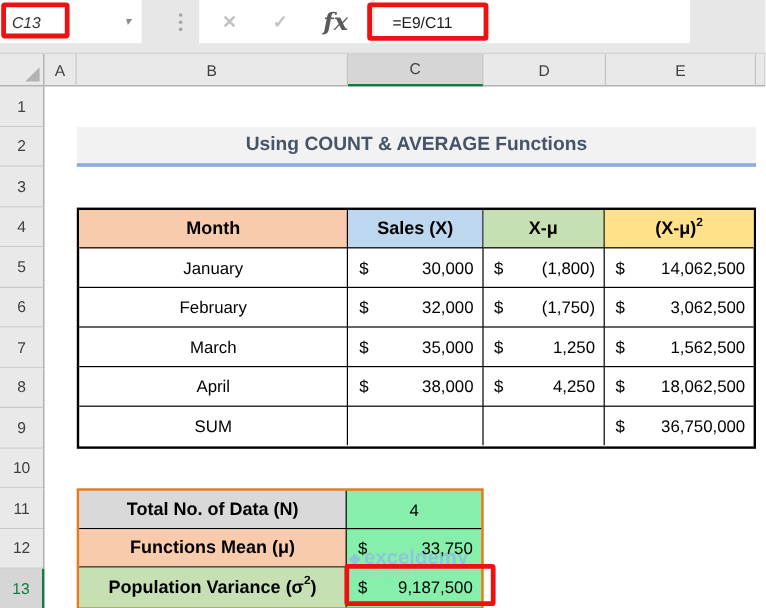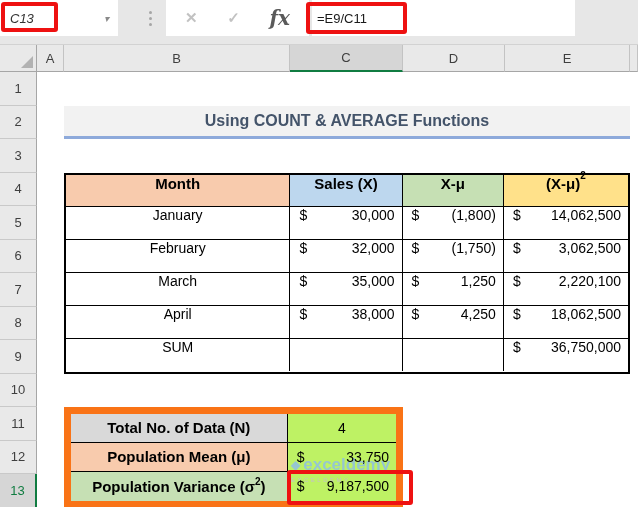--- a/index.html
+++ b/index.html
@@ -20,21 +20,21 @@
   #namebox .arrow { color: #8A8A8A; font-size: 10px; }
   #handle { position: absolute; left: 137px; top: 7px; width: 26px; height: 22px;
     display: flex; flex-direction: column; align-items: center; justify-content: center; gap: 3px; }
   .dot { width: 3px; height: 3px; border-radius: 50%; background: #A6A6A6; }
   #fxpanel { left: 166px; width: 143px; display: flex; align-items: center;
     justify-content: space-between; padding: 0 19px; }
   #fxpanel .dis { color: #C2C2C2; font-size: 15px; font-weight: 700; }
   #fxpanel .fx { color: #5A5A5A; font-size: 20px; font-style: italic;
     font-family: "DejaVu Serif", serif; font-weight: 700; }
   #formulabox { left: 312px; width: 263px; display: flex; align-items: center;
-    padding-left: 5px; font-size: 13px; color: #1A1A1A; }
+    padding-left: 15px; font-size: 13px; color: #1A1A1A; }
 
   .redbox { position: absolute; border: 4px solid #EE1111; border-radius: 3px; z-index: 6; }
   #red-name    { left: 1px;  top: 2px;  width: 57px;  height: 30px; }
   #red-formula { left: 306px; top: 2px; width: 101px; height: 32px; }
   #red-c13     { left: 287px; top: 470px; width: 126px; height: 35px; }
 
   
   #sheet {
     position: absolute; top: 45px; left: 0; width: 638px; height: 462px;
     overflow: hidden; background: #fff; display: grid;
@@ -57,33 +57,33 @@
   
   #title { grid-column: 3 / 7; grid-row: 3; background: #F2F2F2;
     border-bottom: 3px solid #8EAADB; display: flex; align-items: center;
     justify-content: center; color: #44546A; font-weight: 700; font-size: 16px; }
 
   
   #mtable { grid-column: 3 / 7; grid-row: 5 / 11; display: grid;
     grid-template-columns: 226fr 113fr 102fr 125fr; grid-template-rows: repeat(6, 1fr);
     border: 2px solid #000; background: #fff; }
   .tc { border-right: 1px solid #000; border-bottom: 1px solid #000;
-    display: flex; align-items: flex-start; font-size: 14px; color: #000; }
+    display: flex; align-items: center; font-size: 14px; color: #000; }
   .tc:nth-child(4n) { border-right: none; }
   .tc.lastrow { border-bottom: none; }
   .hdr { font-weight: 700; justify-content: center; font-size: 15px; }
   .c-month { background: #F8CBAD; } .c-sales { background: #BDD7EE; }
   .c-dev { background: #C6E0B4; }  .c-sq { background: #FFE18A; }
   .mon { justify-content: center; }
   .money { justify-content: space-between; padding: 0 7px 0 9px; }
 
   
   #stable { grid-column: 3 / 5; grid-row: 12 / 15; display: grid;
     grid-template-columns: 226fr 113fr; grid-template-rows: repeat(3, 1fr);
-    border: 7px solid #f97316; background: #bef264; }
+    border: 2px solid #f97316; background: #86efac; }
   .sc { border-right: 1px solid #000; border-bottom: 1px solid #000;
     display: flex; align-items: center; font-size: 14px; color: #000; }
   .sc:nth-child(2n) { border-right: none; }
   .sc.lastrow { border-bottom: none; }
   .sc span { position: relative; z-index: 2; }
   .slabel { justify-content: center; font-weight: 700; font-size: 15px; }
   .bg-gray { background: #D9D9D9; } .bg-peach { background: #F8CBAD; }
   .bg-green { background: #C6E0B4; }
   .center { justify-content: center; }
   .smoney { justify-content: space-between; padding: 0 7px 0 9px; }
@@ -208,21 +208,21 @@
       <div class="tc money">
           <span>$</span>
           <span>35,000</span>
         </div>
       <div class="tc money">
           <span>$</span>
           <span>1,250</span>
         </div>
       <div class="tc money">
           <span>$</span>
-          <span>2,220,100</span>
+          <span>1,562,500</span>
         </div>
 
       <div class="tc mon">
           <span>April</span>
         </div>
       <div class="tc money">
           <span>$</span>
           <span>38,000</span>
         </div>
       <div class="tc money">
@@ -253,21 +253,21 @@
 
     <div id="stable">
       <div class="sc slabel bg-gray">
           <span>Total No. of Data (N)</span>
         </div>
       <div class="sc center">
           <span>4</span>
         </div>
 
       <div class="sc slabel bg-peach">
-          <span>Population Mean (μ)</span>
+          <span>Functions Mean (μ)</span>
         </div>
       <div class="sc smoney">
           <span>$</span>
           <span>33,750</span>
         </div>
 
       <div class="sc slabel bg-green lastrow">
           <span>Population Variance (σ</span>
           <span class="sup">2</span>
           <span>)</span>

